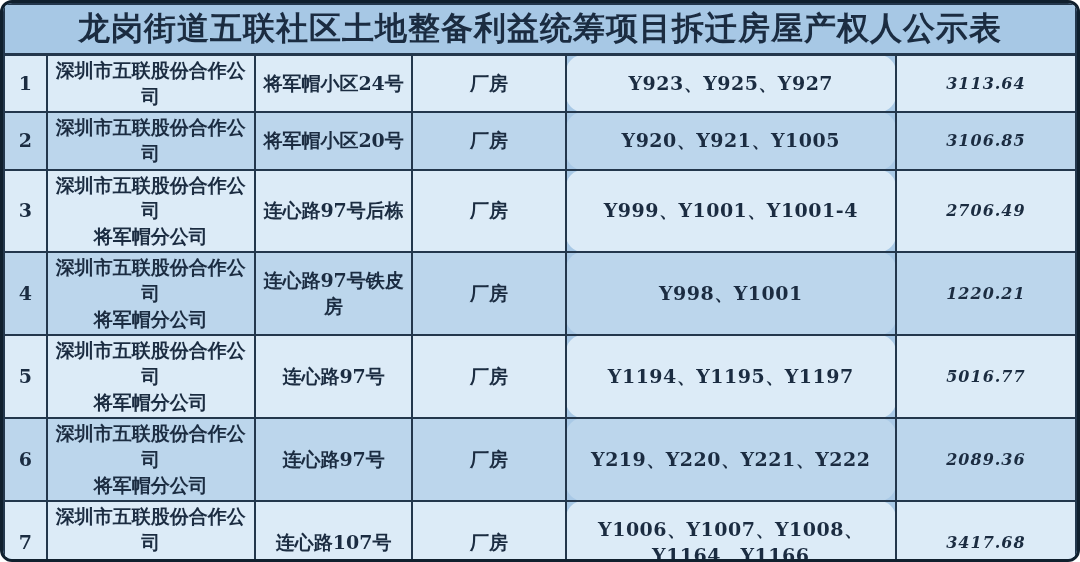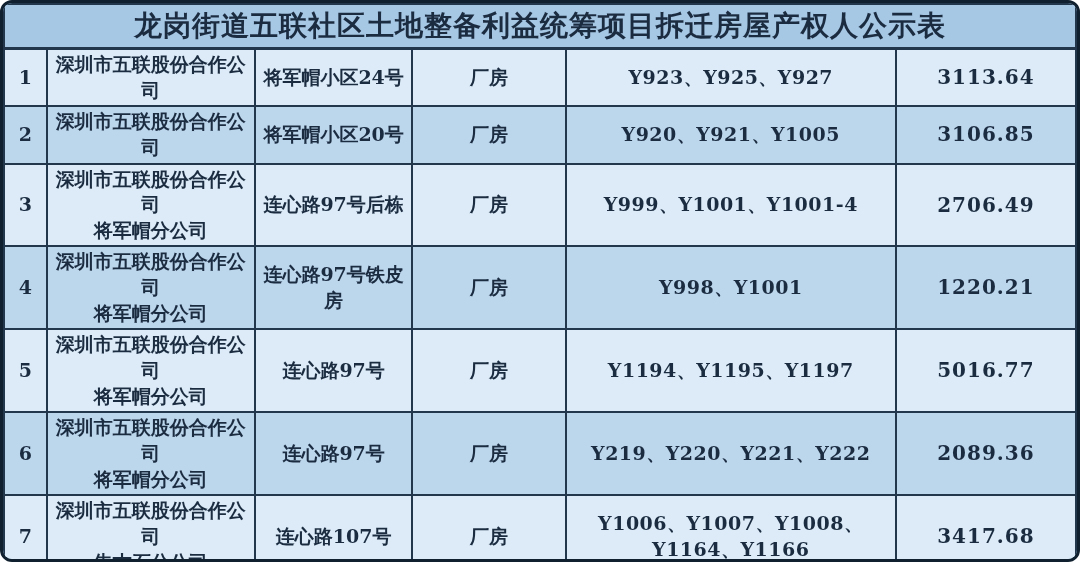--- a/index.html
+++ b/index.html
@@ -36,21 +36,21 @@
     vertical-align: middle;
     color: var(--text-color, #1b2c41);
     font-weight: bold;
     padding: 2px 4px;
     overflow: hidden;
   }
 
   tr.title-row td {
     height: 44px;
     background: var(--header-bg, #a7c8e5);
-    font-size: 28px;
+    font-size: 32px;
     letter-spacing: 1px;
     border-bottom-width: 3px;
   }
 
   tr.header-row th {
     height: 55px;
     background: var(--header-bg, #a7c8e5);
     font-size: 19px;
     letter-spacing: 1px;
   }
@@ -59,22 +59,22 @@
     font-size: 19px;
     background: var(--row-odd, #dcebf7);
     white-space: pre-line;
     line-height: 1.35;
   }
 
   tbody tr:nth-child(even) td {
     background: var(--row-even, #bcd6ec);
   }
 
-  td.c-survey { letter-spacing: 0.5px; }
-  td.c-area   { font-size: 20px; letter-spacing: 1px; }
+  td.c-survey { letter-spacing: 0.5px; border-radius: 17px; }
+  td.c-area   { font-size: 16px; letter-spacing: 1px; font-style: italic; }
 </style>
 </head>
 <body>
 
 <div class="sheet">
   <table class="notice">
     <colgroup>
       <col style="width:4.0%">
       <col style="width:19.4%">
       <col style="width:14.7%">

